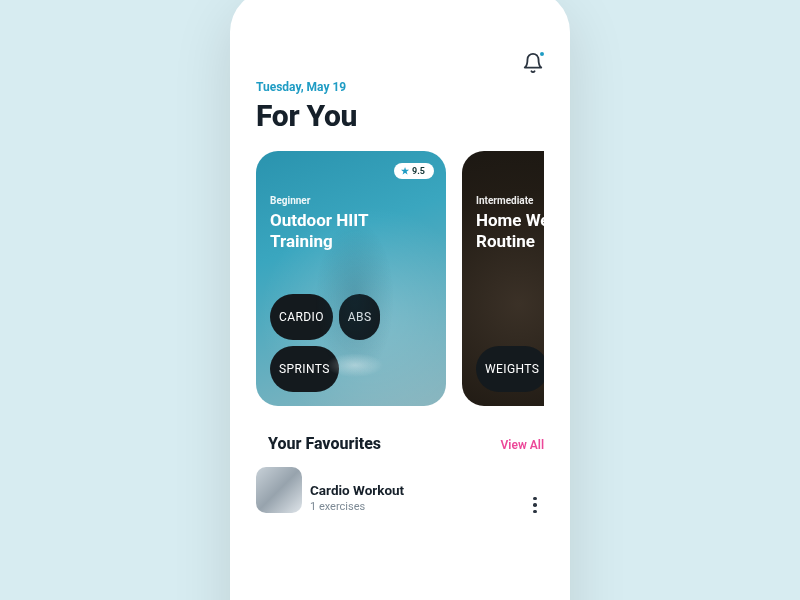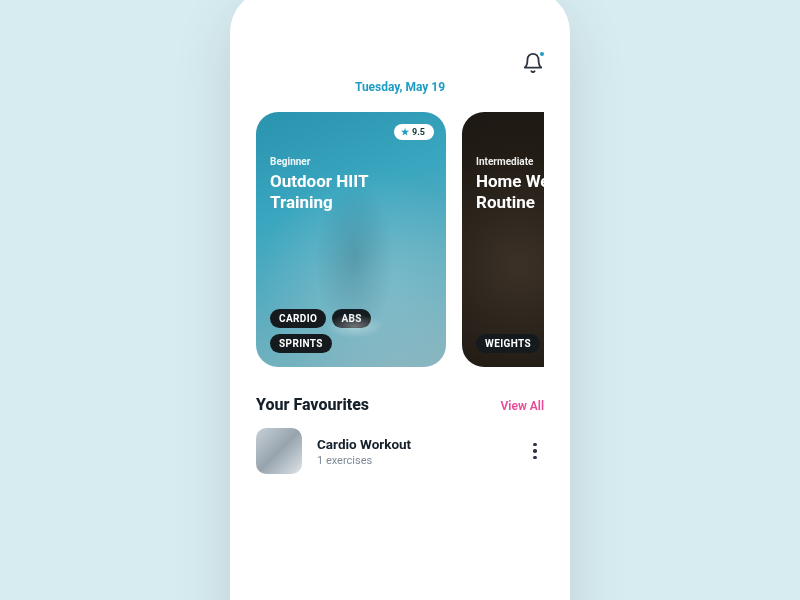--- a/index.html
+++ b/index.html
@@ -35,21 +35,20 @@
   .bell-dot {
     position: absolute; top: -2px; right: -2px;
     width: 8px; height: 8px; border-radius: 50%;
     background: #1f9cc4; border: 2px solid #fff;
   }
   .date {
     color: #1f9cc4;
     font-weight: 700;
     font-size: 12px;
     margin-top: 4px;
-    text-align: center;
   }
   .title {
     color: #16202a;
     font-weight: 800;
     font-size: 30px;
     margin-top: 4px;
     letter-spacing: -0.3px;
   }
   .cards {
     display: flex; gap: 16px;
@@ -101,36 +100,37 @@
     max-width: 140px;
   }
   .tags {
     margin-top: auto;
     display: flex; gap: 6px; flex-wrap: wrap;
   }
   .tag {
     background: #141a1e;
     color: #fff;
     border-radius: 999px;
-    padding: 4px 9px;
-    font-size: 10px; font-weight: 700;
+    padding: 16px 9px;
+    font-size: 12px; font-weight: 400;
     letter-spacing: 0.4px;
   }
   .section-row {
     display: flex; justify-content: space-between; align-items: baseline;
     margin-top: 28px;
+    margin-left: 12px;
   }
   .section-title {
     font-size: 16px; font-weight: 800; color: #16202a;
   }
   .viewall {
     font-size: 12px; font-weight: 600; color: #ec4899;
   }
   .fav-row {
-    display: flex; align-items: center; gap: 15px;
+    display: flex; align-items: flex-end; gap: 8px;
     margin-top: 14px;
   }
   .thumb {
     width: 46px; height: 46px; border-radius: 10px;
     background: linear-gradient(135deg,#c8d1d8 0%, #97a3ad 50%, #dfe5ea 100%);
     flex: 0 0 auto;
   }
   .fav-text { flex: 1; }
   .fav-name { font-size: 13.5px; font-weight: 700; color: #16202a; }
   .fav-sub  { font-size: 11px; color: #7d8a95; margin-top: 2px; }
@@ -149,20 +149,21 @@
       <div class="bell">
         <svg viewBox="0 0 24 24" fill="none" stroke-width="2" stroke-linecap="round" stroke-linejoin="round">
           <path d="M18 8a6 6 0 10-12 0c0 7-3 9-3 9h18s-3-2-3-9"></path>
           <path d="M13.7 21a2 2 0 01-3.4 0"></path>
         </svg>
         <span class="bell-dot"></span>
       </div>
     </div>
 
     <div class="date">Tuesday, May 19</div>
+    <div class="title">For You</div>
 
     <div class="cards">
 
       <div class="card hiit">
         <div class="rating-pill">
           <span class="star">★</span>
           <span>9.5</span>
         </div>
         <div class="level">Beginner</div>
         <div class="card-title">Outdoor HIIT Training</div>

